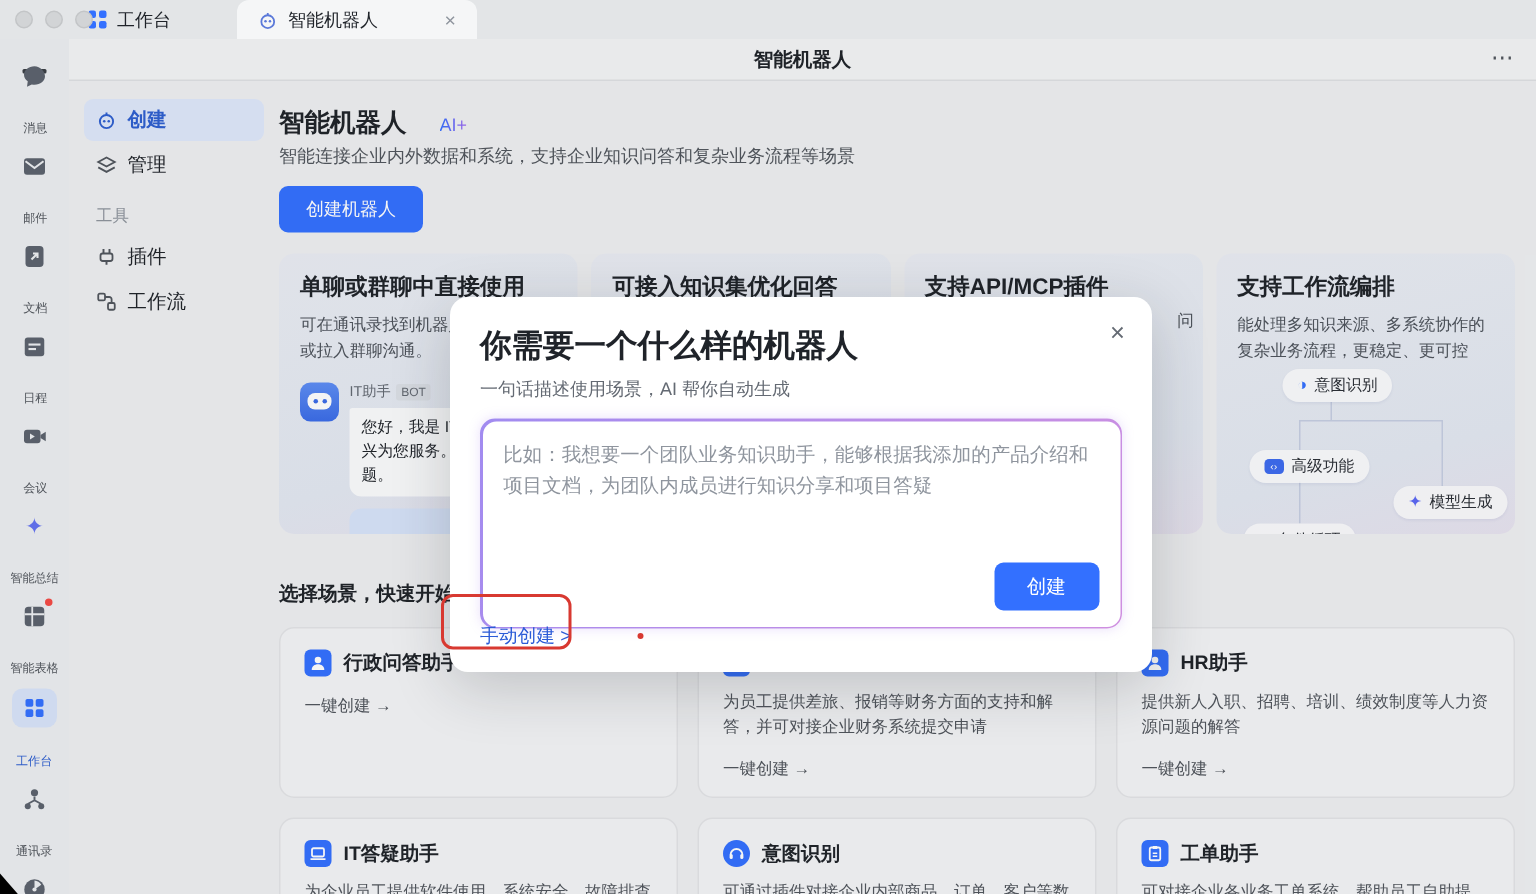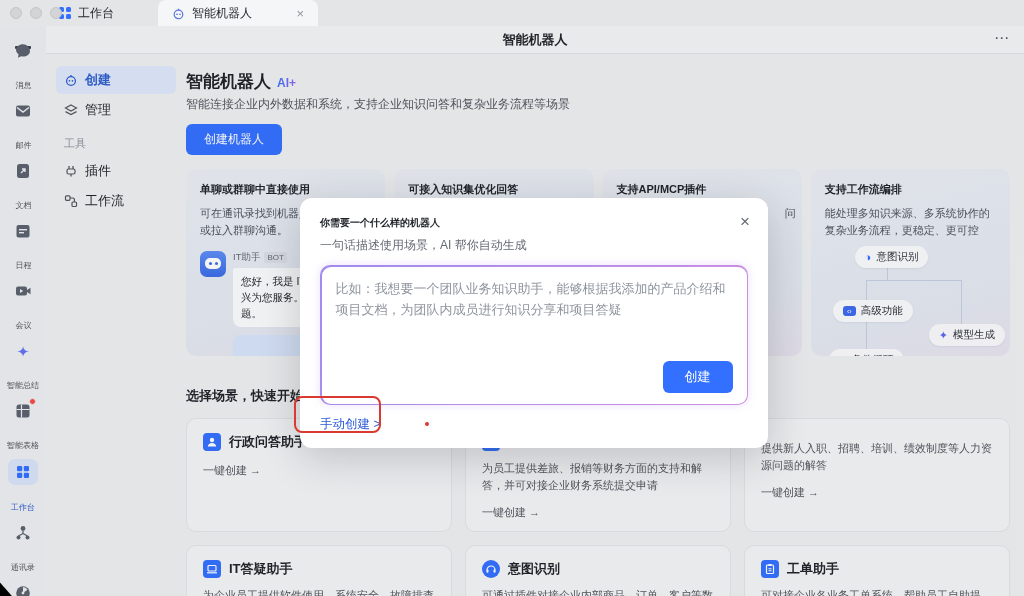--- a/index.html
+++ b/index.html
@@ -39,28 +39,28 @@
   
   .workspace { position:absolute; left:46px; right:0; top:54px; bottom:0; background:#eff0f2; z-index:1; }
   .subnav { position:absolute; left:0; top:0; width:140px; bottom:0; padding:12px 10px; }
   .sn-item { display:flex; align-items:center; gap:7px; height:28px; padding:0 8px; border-radius:6px; font-size:13px; color:#1f2329; margin-bottom:2px; }
   .sn-item.active { background:#dfe8fb; color:#2e5fd0; font-weight:bold; }
   .sn-section { font-size:11px; color:#8f959e; margin:12px 0 6px 8px; }
 
   .main { position:absolute; left:140px; right:14px; top:0; bottom:0; padding-top:16px; }
   .page-title-row { display:flex; align-items:baseline; gap:6px; height:20px; }
   .page-title { font-size:17px; font-weight:bold; color:#1f2329; }
-  .ai-badge { font-size:12px; font-weight:bold; background:linear-gradient(90deg,#3370ff,#9a63f1); -webkit-background-clip:text; background-clip:text; color:transparent; }
+  .ai-badge { font-size:12px; font-weight:normal; background:linear-gradient(90deg,#3370ff,#9a63f1); -webkit-background-clip:text; background-clip:text; color:transparent;margin-left:16px; }
   .page-sub { margin-top:6px; font-size:12px; color:#51565d; height:16px; }
   .create-bot-btn { margin-top:12px; display:inline-block; background:#3370ff; color:#fff; font-size:12px; padding:7px 18px; border-radius:6px; border:none; }
 
   
   .features { margin-top:14px; display:grid; grid-template-columns:repeat(4,1fr); gap:9px; height:187px; }
   .fcard { background:linear-gradient(165deg,#eaedf4 0%,#e3e8f2 70%,#e7e3f0 100%); border-radius:10px; padding:13px 14px; position:relative; overflow:hidden; }
-  .fcard .ftitle { font-size:11px; font-weight:bold; color:#1f2329; }
+  .fcard .ftitle { font-size:15px; font-weight:bold; color:#1f2329; }
   .fcard .fdesc { margin-top:8px; font-size:11px; line-height:1.55; color:#4e545c; }
   .frag { position:absolute; right:6px; top:37px; font-size:11px; color:#4e545c; }
 
   
   .chatmock { margin-top:12px; display:flex; gap:7px; }
   .bot-avatar { width:26px; height:26px; border-radius:7px; background:linear-gradient(180deg,#5d8df5,#3b6ce8); flex:none; position:relative; }
   .bot-avatar::before { content:""; position:absolute; left:5px; top:7px; width:16px; height:11px; background:#fff; border-radius:5px; }
   .bot-avatar::after { content:""; position:absolute; left:9px; top:11px; width:3px; height:3px; border-radius:50%; background:#3b6ce8; box-shadow:6px 0 0 #3b6ce8; }
   .chat-right { flex:1; }
   .chat-name { font-size:9.5px; color:#646a73; display:flex; align-items:center; gap:4px; }
@@ -84,21 +84,21 @@
   .scard .srow { display:flex; align-items:center; gap:8px; height:20px; }
   .sicon { width:18px; height:18px; border-radius:4px; background:#3370ff; display:flex; align-items:center; justify-content:center; flex:none; }
   .sicon.round { border-radius:9px; }
   .stitle { font-size:13px; font-weight:bold; color:#1f2329; }
   .sdesc { margin-top:8px; font-size:11px; line-height:1.55; color:#51565d; }
   .saction { margin-top:11px; font-size:11px; color:#51565d; }
 
   
   .mask { position:absolute; left:0; right:0; top:26px; bottom:0; background:rgba(31,35,41,.05); z-index:5; }
   .modal { position:absolute; left:300px; top:198px; width:468px; height:250px; background:#fff; border-radius:12px; box-shadow:0 10px 40px rgba(31,35,41,.2); z-index:10; padding:18px 20px; }
-  .m-title { font-size:10px; font-weight:bold; color:#1f2329; }
+  .m-title { font-size:21px; font-weight:bold; color:#1f2329; }
   .m-close { position:absolute; right:18px; top:14px; font-size:17px; color:#646a73; }
   .m-sub { margin-top:7px; font-size:12px; color:#646a73; }
   .ta-wrap { margin-top:11px; height:140px; border-radius:10px; padding:1.5px; background:linear-gradient(120deg,#a18bf0,#cf8fe0); box-shadow:0 0 8px rgba(170,130,240,.25); }
   .ta-inner { position:relative; width:100%; height:100%; background:#fff; border-radius:9px; }
   .ta-inner textarea { width:100%; height:100%; border:0; outline:none; resize:none; border-radius:9px; padding:11px 14px; font-size:13px; line-height:1.65; color:#1f2329; font-family:inherit; background:transparent; }
   .ta-inner textarea::placeholder { color:#8f959e; }
   .m-create { position:absolute; right:14px; bottom:11px; background:#3370ff; color:#fff; border:none; border-radius:6px; font-size:13px; padding:7px 22px; }
   .m-manual { position:absolute; left:20px; bottom:15px; font-size:12.5px; color:#2b5bd7; }
 
   
@@ -413,20 +413,29 @@
                   <path d="M4.5 4.5h3M4.5 6.5h3" stroke="#fff" stroke-width="1.1"></path>
                 </svg>
               </span>
             <span class="stitle"></span>
           </div>
           <div class="sdesc">为员工提供差旅、报销等财务方面的支持和解答，并可对接企业财务系统提交申请</div>
           <div class="saction">一键创建 →</div>
         </div>
 
         <div class="scard">
+          <div class="srow">
+            <span class="sicon">
+                <svg width="12" height="12" viewBox="0 0 12 12">
+                  <circle cx="6" cy="4" r="2.2" fill="#fff"></circle>
+                  <path d="M1.8 10.6c0-2.3 1.9-3.7 4.2-3.7s4.2 1.4 4.2 3.7z" fill="#fff"></path>
+                </svg>
+              </span>
+            <span class="stitle">HR助手</span>
+          </div>
           <div class="sdesc">提供新人入职、招聘、培训、绩效制度等人力资源问题的解答</div>
           <div class="saction">一键创建 →</div>
         </div>
 
         <div class="scard">
           <div class="srow">
             <span class="sicon">
                 <svg width="12" height="12" viewBox="0 0 12 12">
                   <rect x="2" y="2.5" width="8" height="5.5" rx="1" fill="none" stroke="#fff" stroke-width="1.2"></rect>
                   <path d="M1 9.8h10" stroke="#fff" stroke-width="1.2"></path>

